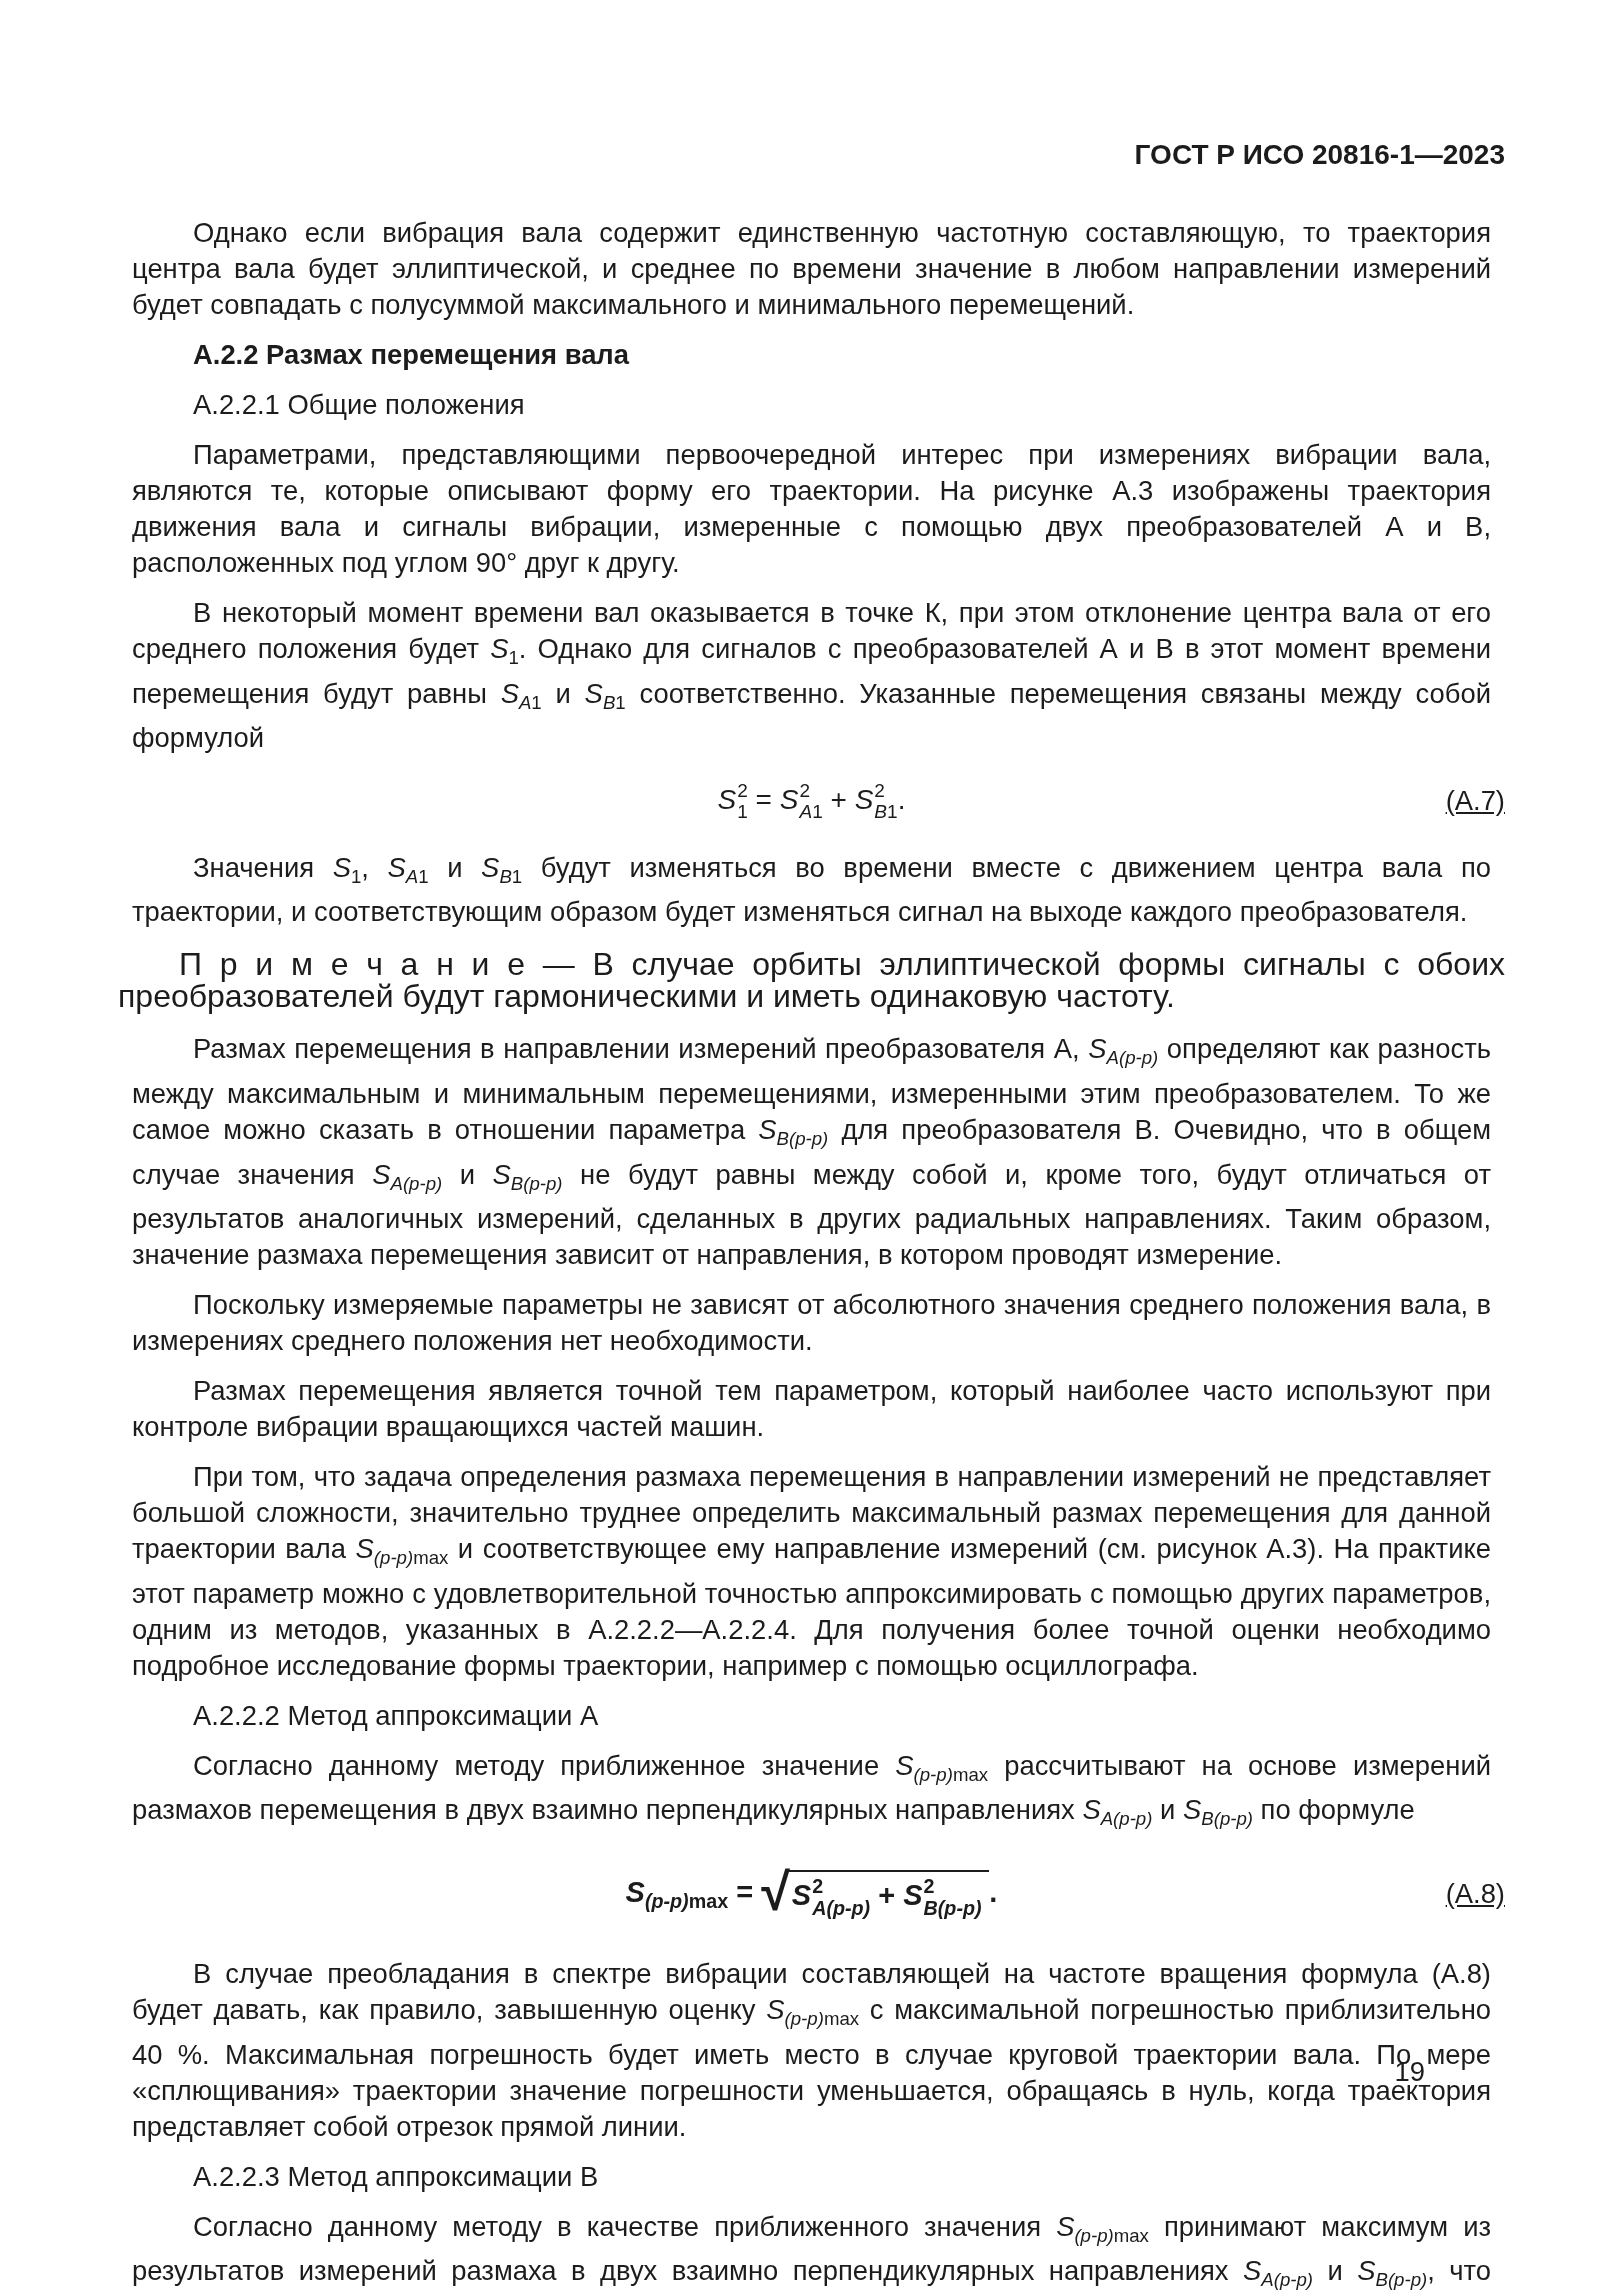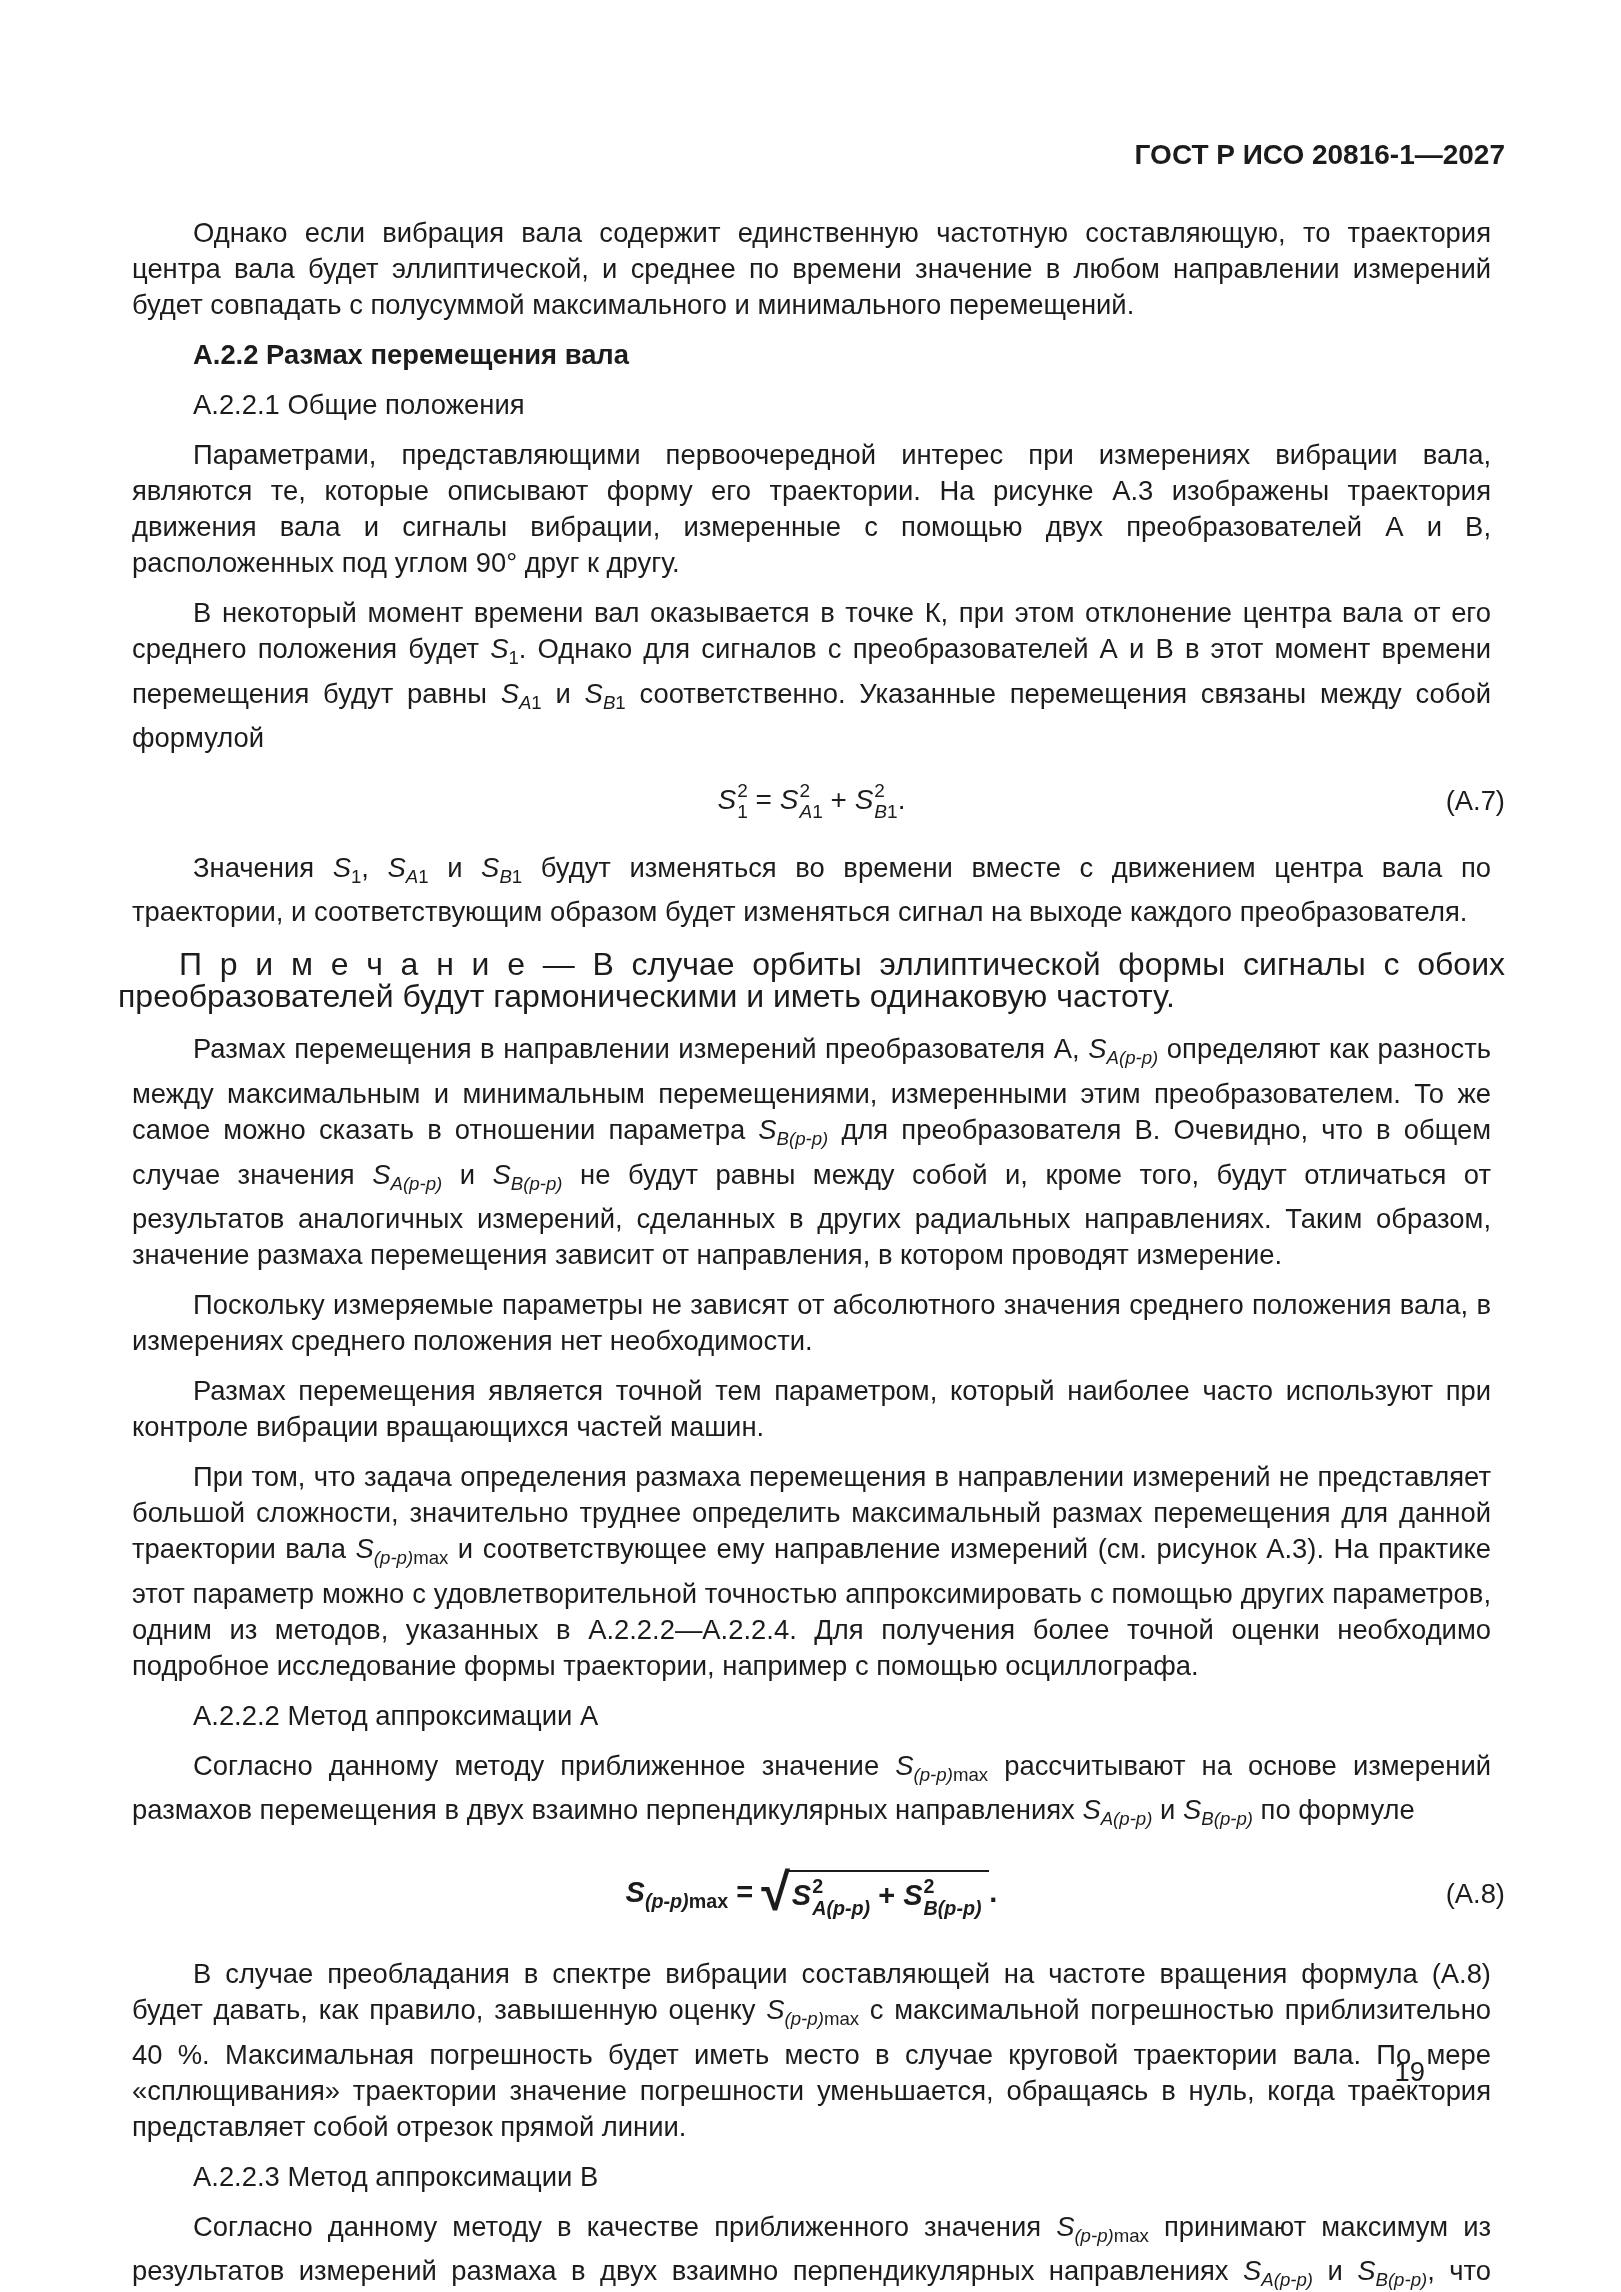--- a/index.html
+++ b/index.html
@@ -23,21 +23,21 @@
   }
   .formula-row{
     position:relative;text-align:center;font-size:28px;line-height:normal;
     margin:23.5px 0 27.4px 0;
   }
   .formula-row.big{font-size:29px;margin:33px 0 37px 0;}
   .formula-bold{font-weight:bold;}
   .formula{display:inline-block;}
   .formula-num{
     position:absolute;right:0;top:50%;transform:translateY(-50%);
-    font-size:27.4px;font-weight:normal;
+    font-size:27.4px;font-weight:normal;text-decoration:underline;
   }
   .pagenum{position:absolute;right:196px;top:2056px;font-size:27.4px;}
   
   .m-v{font-style:italic;}
   .m-i{font-style:italic;}
   .m-s{font-size:68%;vertical-align:-0.30em;}
   .m-si{font-size:68%;vertical-align:-0.30em;font-style:italic;}
   .m-b{font-size:140%;vertical-align:-0.14em;line-height:1;}
   .supsub{
     display:inline-flex;flex-direction:column;align-items:flex-start;
@@ -48,21 +48,21 @@
   .sqrt-sym{font-size:1.8em;line-height:0.85;margin-right:-2.9px;transform:translateY(-0.03em);}
   .rad{border-top:2.9px solid currentColor;padding:2.9px 7.8px 0 4.9px;}
 </style>
 </head>
 <body>
 
 <div class="page">
   <div class="content">
 
     <div class="page-header">
-      <span>ГОСТ Р ИСО 20816-1—2027</span>
+      <span>ГОСТ Р ИСО 20816-1—2023</span>
     </div>
 
     <p class="body">Однако если вибрация вала содержит единственную частотную составляющую, то траектория центра вала будет эллиптической, и среднее по времени значение в любом направлении измерений будет совпадать с полусуммой максимального и минимального перемещений.</p>
 
     <p class="body h-bold">А.2.2  Размах перемещения вала</p>
     <p class="body">А.2.2.1  Общие положения</p>
 
     <p class="body">Параметрами, представляющими первоочередной интерес при измерениях вибрации вала, являются те, которые описывают форму его траектории. На рисунке А.3 изображены траектория движения вала и сигналы вибрации, измеренные с помощью двух преобразователей А и В, расположенных под углом 90° друг к другу.</p>
     <p class="body">В некоторый момент времени вал оказывается в точке К, при этом отклонение центра вала от его среднего положения будет <span class="m-v">S</span><span class="m-s">1</span>. Однако для сигналов с преобразователей А и В в этот момент времени перемещения будут равны <span class="m-v">S</span><span class="m-si">A</span><span class="m-s">1</span> и <span class="m-v">S</span><span class="m-si">B</span><span class="m-s">1</span> соответственно. Указанные перемещения связаны между собой формулой</p>
 

